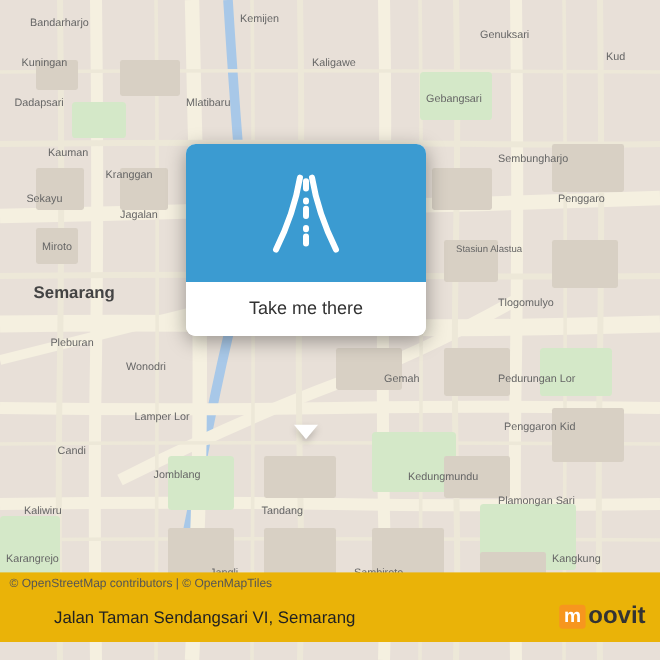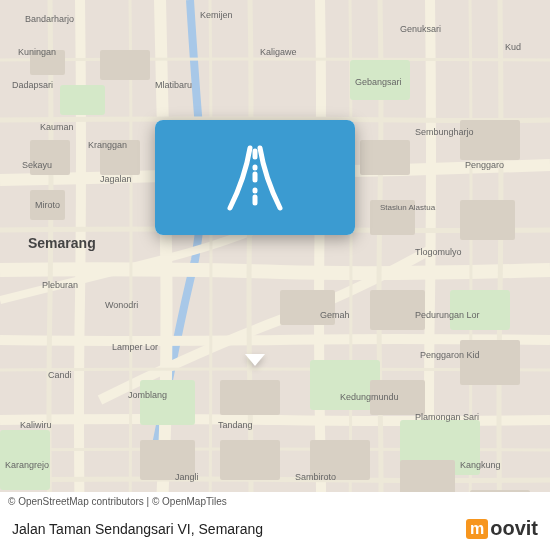--- a/index.html
+++ b/index.html
@@ -64,44 +64,45 @@
       font-size: 15px;
       font-weight: 500;
       color: #333;
       cursor: pointer;
       text-align: center;
     }
 
     
     #bottom-bar {
       position: absolute;
-      bottom: 0;
+      bottom: 15px;
       left: 0;
       width: 100%;
-      background: #ffffff;
+      background: #eab308;
       z-index: 10;
     }
 
     #attribution {
       font-size: 10px;
       color: #555;
       padding: 4px 8px 2px 8px;
     }
 
     #location-bar {
       display: flex;
       align-items: center;
       justify-content: space-between;
       padding: 8px 12px 10px 12px;
     }
 
     #location-text {
       font-size: 14px;
       font-weight: 500;
       color: #222;
+      margin-left: 33px;
     }
 
     #moovit-logo {
       display: flex;
       align-items: center;
       gap: 2px;
     }
 
     #moovit-m {
       background: #f7961e;
@@ -286,20 +287,21 @@
           <path d="M 15 70 Q 30 40 35 10"></path>
 
           <path d="M 65 70 Q 50 40 45 10"></path>
 
           <line x1="40" y1="65" x2="40" y2="52" stroke-dasharray="6,6"></line>
           <line x1="40" y1="42" x2="40" y2="29" stroke-dasharray="6,6"></line>
           <line x1="40" y1="19" x2="40" y2="12" stroke-dasharray="6,6"></line>
         </g>
       </svg>
     </div>
+    <button id="popup-button">Take me there</button>
   </div>
 
   <div id="popup-caret"></div>
 
   <div id="bottom-bar">
     <div id="attribution">© OpenStreetMap contributors | © OpenMapTiles</div>
     <div id="location-bar">
       <span id="location-text">Jalan Taman Sendangsari VI, Semarang</span>
       <div id="moovit-logo">
         <span id="moovit-m">m</span>

